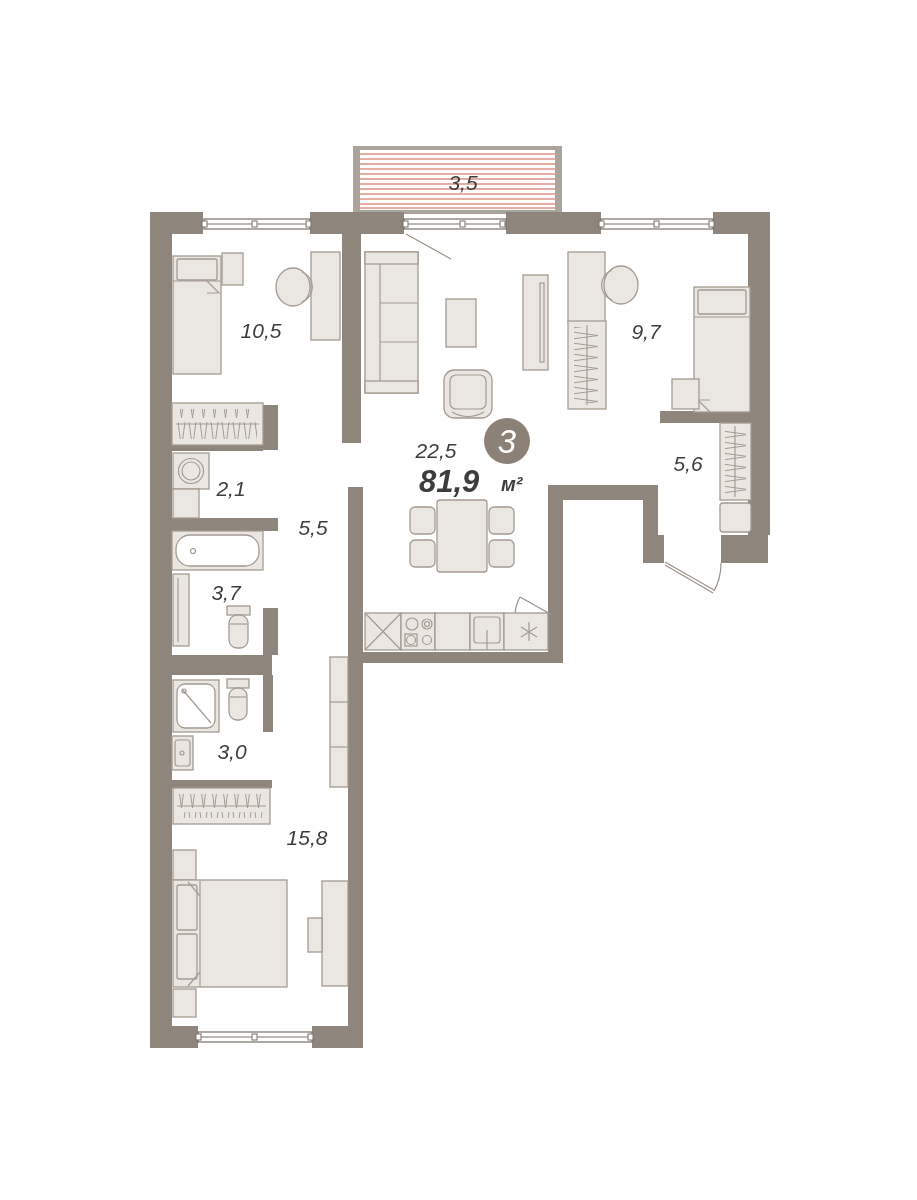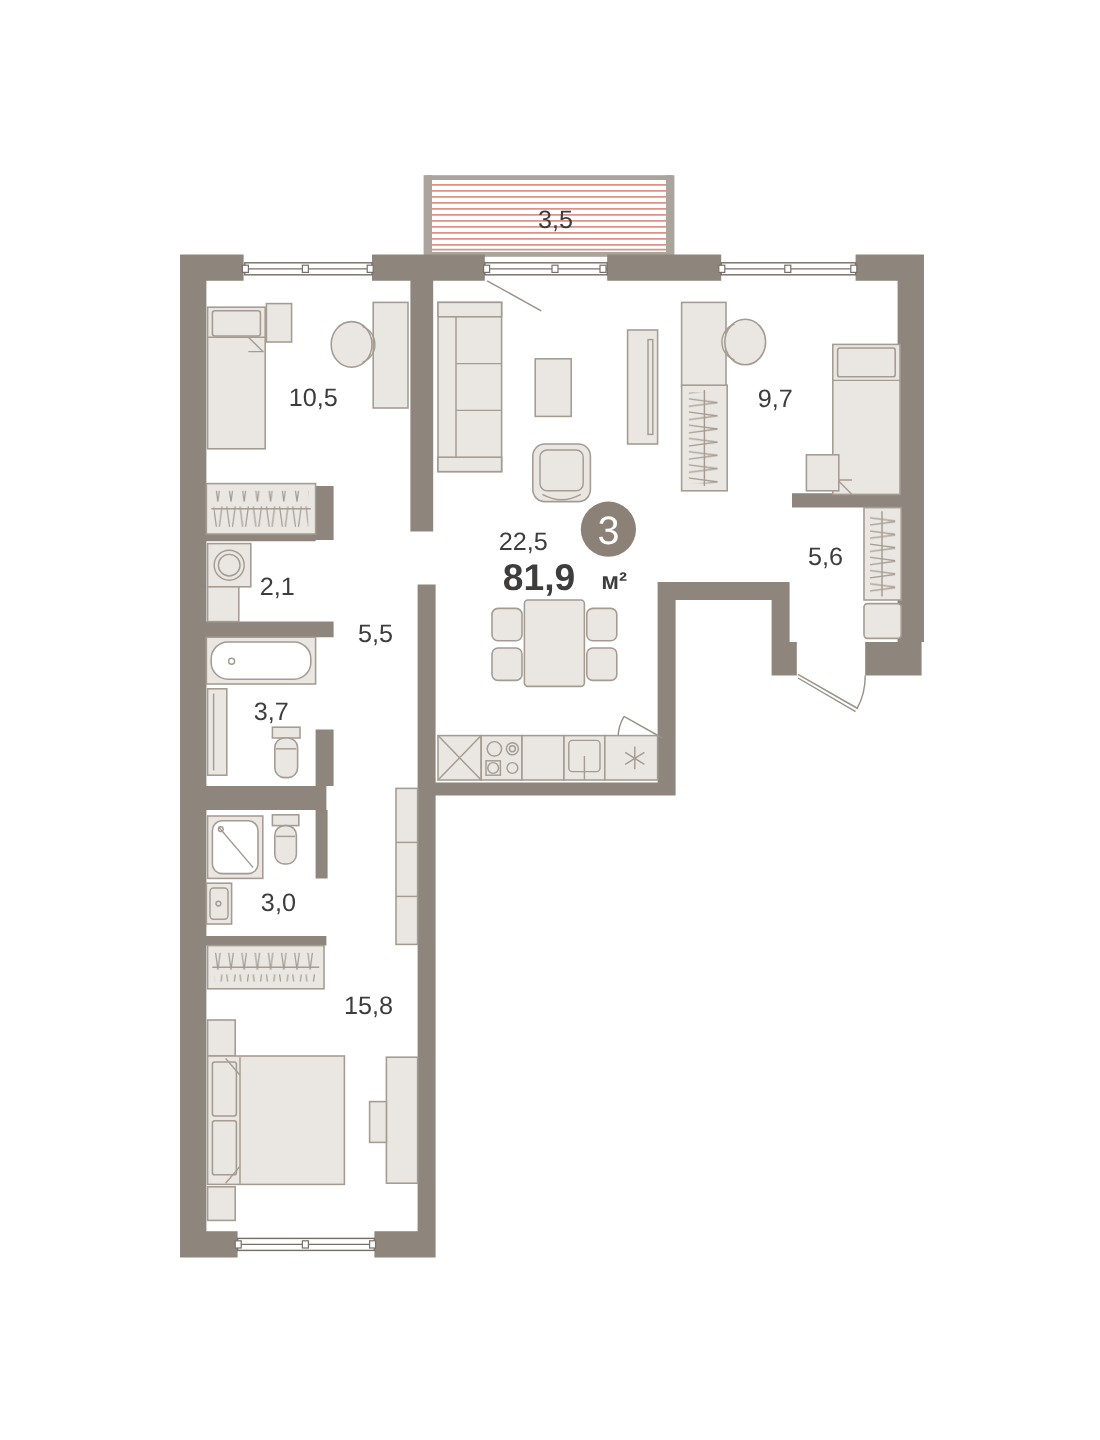--- a/index.html
+++ b/index.html
@@ -2,21 +2,21 @@
 <html style="--wall: #8e857c; --balcony_frame: #aba49c; --stripe: #dd9187; --furniture_fill: #eae7e3; --furniture_stroke: #a49b92; --line: #9a9289; --window_line: #77706a; --text: #3e3d3c; --badge_bg: #8b8177; --badge_text: #ffffff; --bg: #ffffff;"><head>
 <meta charset="utf-8">
 <style>
   :root{
     --wall:#8e857c; --balcony_frame:#aba49c; --stripe:#dd9187;
     --furniture_fill:#eae7e3; --furniture_stroke:#a49b92; --line:#9a9289;
     --window_line:#77706a; --text:#3e3d3c; --badge_bg:#8b8177; --badge_text:#ffffff; --bg:#ffffff;
   }
   html,body{margin:0;padding:0;background:var(--bg);}
   .plan-wrap{position:relative;width:917px;height:1200px;background:var(--bg);overflow:hidden;
-             font-family:"Liberation Sans",sans-serif;}
+             font-family:"Liberation Sans",sans-serif;font-style:italic;}
   svg{display:block}
   .wall{fill:var(--wall);}
   .balfrm{fill:#fff;stroke:var(--balcony_frame);stroke-width:4;}
   .stripes{stroke:var(--stripe);stroke-width:1.4;fill:none;}
   .furn{fill:var(--furniture_fill);stroke:var(--furniture_stroke);stroke-width:1.3;}
   .furnw{fill:#fff;stroke:var(--furniture_stroke);stroke-width:1.3;}
   .fl{fill:none;stroke:var(--furniture_stroke);stroke-width:1.2;}
   .thin{fill:none;stroke:var(--line);stroke-width:1.2;}
   .win{fill:#fff;stroke:var(--window_line);stroke-width:1.2;}
   .winl{stroke:var(--window_line);stroke-width:1;fill:#fff;}

